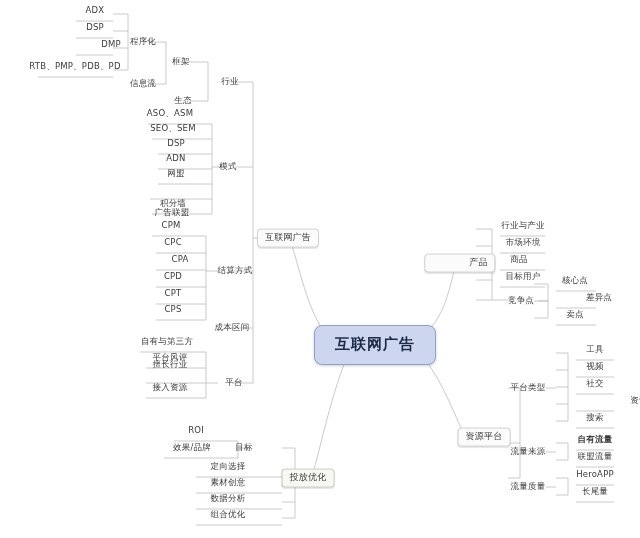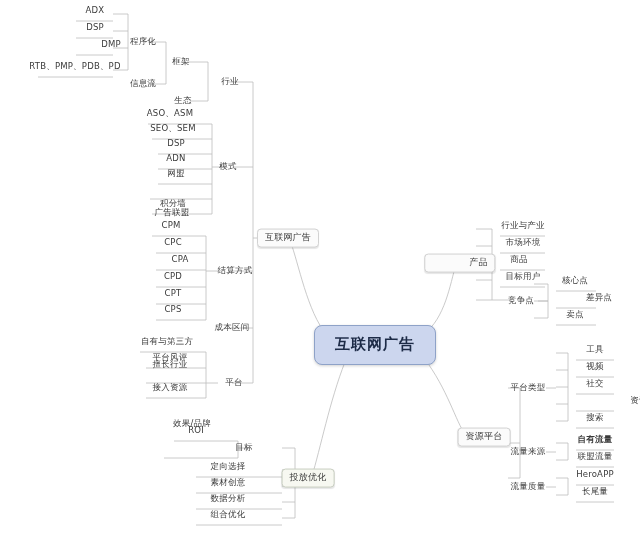--- a/index.html
+++ b/index.html
@@ -318,19 +318,19 @@
   <div class="node leaf" style="left:595px; top:443px;font-weight:bold;">自有流量</div>
   <div class="node leaf" style="left:595px; top:460px;">联盟流量</div>
 
   <div class="node branch" style="left:528px; top:487px;">流量质量</div>
   <div class="node leaf" style="left:595px; top:478px;">HeroAPP</div>
   <div class="node leaf" style="left:595px; top:495px;">长尾量</div>
 
   <div class="node boxed boxed-green" style="left:308px; top:478px;">投放优化</div>
   <div class="node branch" style="left:244px; top:448px;">目标</div>
   <div class="node leaf" style="left:196px; top:434px;">ROI</div>
-  <div class="node leaf" style="left:192px; top:427px;">效果/品牌</div>
+  <div class="node leaf" style="left:192px; top:451px;">效果/品牌</div>
   <div class="node leaf" style="left:228px; top:470px;">定向选择</div>
   <div class="node leaf" style="left:228px; top:486px;">素材创意</div>
   <div class="node leaf" style="left:228px; top:502px;">数据分析</div>
   <div class="node leaf" style="left:228px; top:518px;">组合优化</div>
 
 </div>
 
 </body></html>

